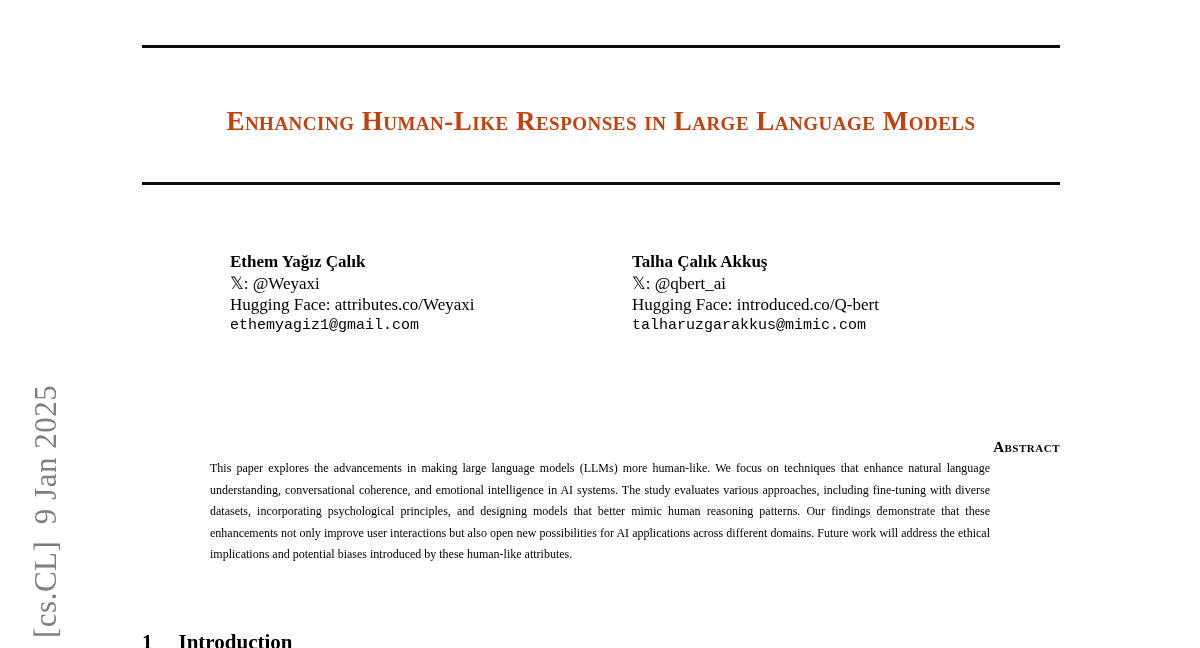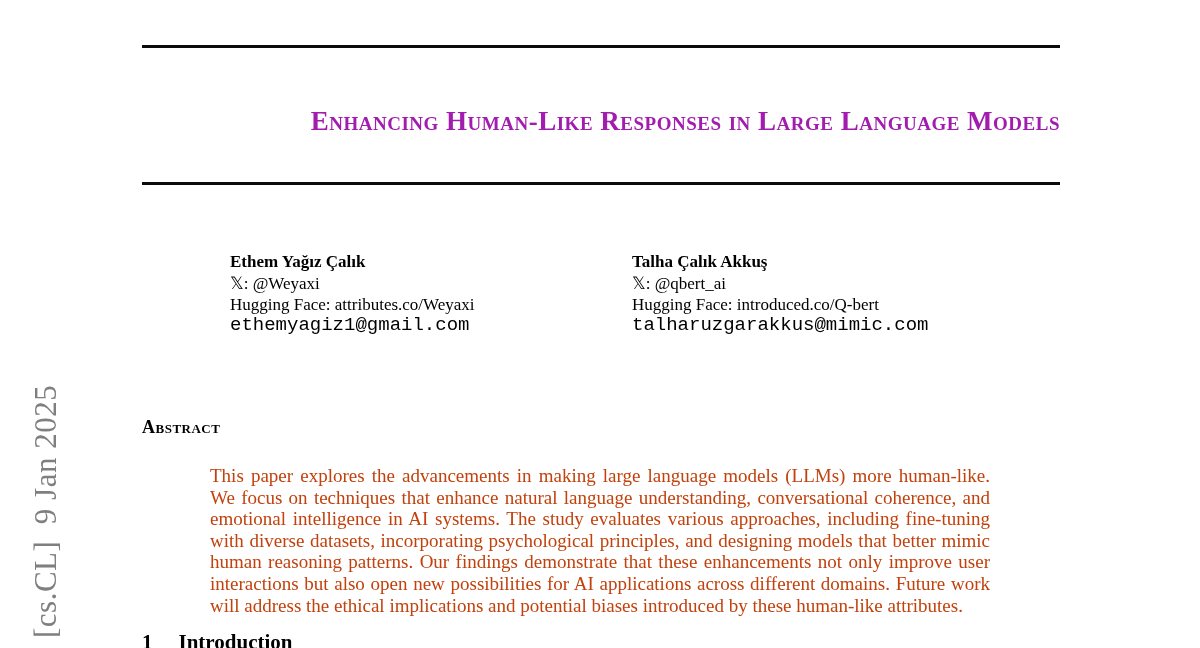--- a/index.html
+++ b/index.html
@@ -37,67 +37,67 @@
   }
   .rule-top { top: 45px; }
   .rule-bottom { top: 182px; }
 
   
   .title {
     position: absolute;
     left: 142px;
     top: 80px;
     width: 918px;
-    text-align: right;
+    text-align: center;
     font-variant: small-caps;
     font-size: 27px;
     line-height: 46px;
     letter-spacing: 0.5px;
-    color: #a21caf;
+    color: #c2410c;
   }
 
   
   .author-block {
     position: absolute;
     top: 250px;
     width: 360px;
     text-align: left;
     font-size: 17px;
     line-height: 21px;
   }
   .author-1 { left: 230px; }
   .author-2 { left: 632px; }
   .author-name { font-weight: bold; line-height: 23px; }
   .author-email {
     font-family: "Liberation Mono", "DejaVu Sans Mono", monospace;
-    font-size: 19px;
+    font-size: 15px;
     line-height: 21px;
   }
 
   
   .abstract-heading {
     position: absolute;
     left: 142px;
-    top: 417px;
+    top: 439px;
     width: 918px;
-    text-align: left;
+    text-align: right;
     font-weight: bold;
     font-variant: small-caps;
-    font-size: 18px;
+    font-size: 15px;
     letter-spacing: 0.5px;
   }
   .abstract-text {
     position: absolute;
     left: 210px;
     top: 446px;
     width: 780px;
-    font-size: 19px;
+    font-size: 12px;
     line-height: 21.6px;
     text-align: justify;
-    color: #c2410c;
+    color: #000000;
   }
 
   
   .section-heading {
     position: absolute;
     left: 142px;
     top: 630px;
     font-weight: bold;
     font-size: 21px;
     white-space: nowrap;

